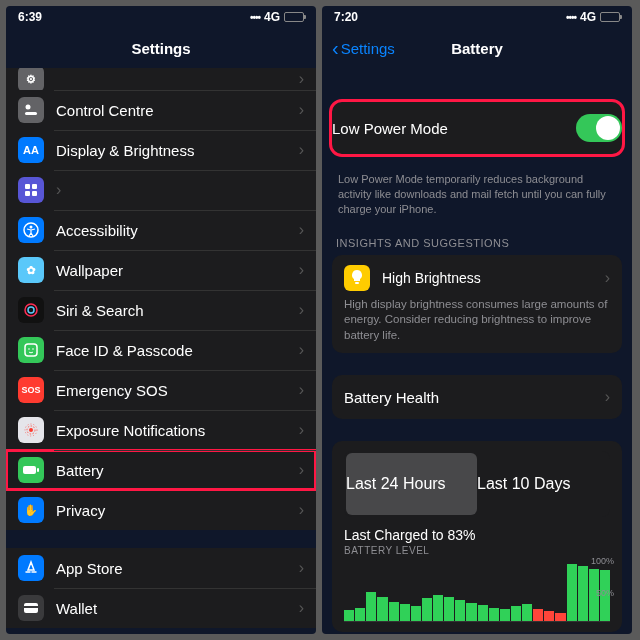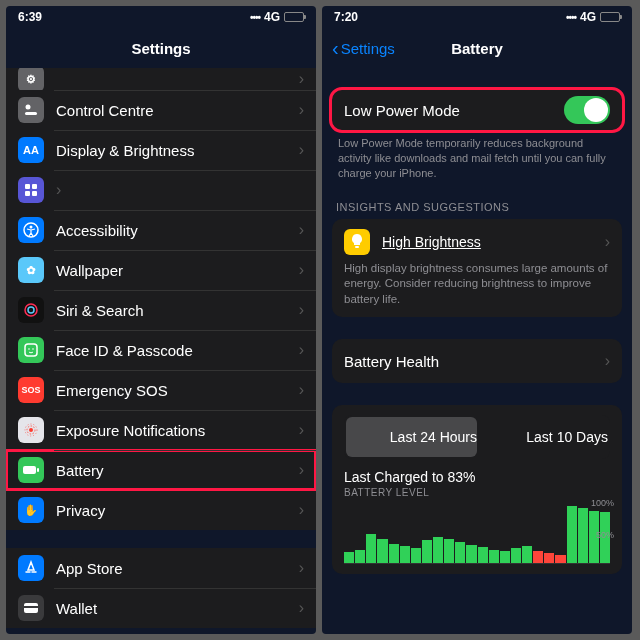--- a/index.html
+++ b/index.html
@@ -54,28 +54,28 @@
   .row .chev { color:#555; font-size:16px; }
   .row.highlight { outline:3px solid #ff1744; outline-offset:-2px; z-index:5; }
   .section-header {
     color:#8e8e93; font-size:11px; padding: 0 14px 6px 14px;
     text-transform:uppercase; letter-spacing:0.5px;
   }
   .group-rounded { margin:0 10px; border-radius:10px; overflow:hidden; }
   .desc { color:#8e8e93; font-size:11px; padding:6px 16px 0 16px; line-height:1.35; }
   .toggle { width:46px; height:28px; background:#34c759; border-radius:14px; position:relative; }
   .toggle::after { content:""; position:absolute; right:2px; top:2px; width:24px; height:24px; background:#fff; border-radius:50%; }
-  .lpm-row { height:40px; margin:0 10px; border-radius:10px; outline:3px solid #ff1744; outline-offset:0px; padding:0 12px;}
+  .lpm-row { height:52px; margin:12px 10px; border-radius:10px; outline:3px solid #ff1744; outline-offset:0px; padding:0 0;}
   .lpm-row .label{font-size:15px;}
   .insight-row { height:auto; padding:10px 12px; align-items:flex-start; flex-direction:column; gap:6px;}
   .insight-top{display:flex;align-items:center;gap:12px;width:100%;}
   .insight-icon{width:26px;height:26px;border-radius:6px;background:#ffcc00;display:flex;align-items:center;justify-content:center;}
   .insight-text{color:#8e8e93;font-size:11.5px;line-height:1.35;padding-left:0px;}
   .seg { display:flex; background:#1c1c1e; border-radius:8px; padding:2px; margin:0 0 10px 0;}
-  .seg .opt{flex:1;text-align:right;padding:12px 0;font-size:14px;border-radius:6px;color:#fff;}
+  .seg .opt{flex:1;text-align:left;padding:22px 0;font-size:16px;border-radius:6px;color:#fff;}
   .seg .opt.active{background:#48484a;}
   .chart-card{background:#1c1c1e;border-radius:10px;padding:10px 12px;margin:0 10px;}
   .chart-title{font-size:14px;margin-bottom:2px;}
   .chart-sub{font-size:11px;color:#8e8e93;margin-bottom:10px;}
   .chart-label{font-size:10px;color:#8e8e93;letter-spacing:0.5px;margin-bottom:4px;}
   .chart{height:62px;display:flex;align-items:flex-end;gap:1px;position:relative;border-bottom:0.5px solid #333;}
   .chart .bar{flex:1;background:#30d158;}
   .chart .bar.red{background:#ff453a;}
   .chart .ylab{position:absolute;right:-4px;font-size:9px;color:#8e8e93;}
   .chart .y100{top:-4px;} .chart .y50{top:28px;}
@@ -268,21 +268,21 @@
     <div class="section-header">INSIGHTS AND SUGGESTIONS</div>
     <div class="group-rounded">
       <div class="row insight-row">
         <div class="insight-top">
           <div class="insight-icon">
               <svg width="14" height="18" viewBox="0 0 14 18">
                 <path d="M7 1a5 5 0 0 0-3 9v2h6v-2a5 5 0 0 0-3-9z" fill="#fff"></path>
                 <rect x="5" y="13" width="4" height="2" rx="1" fill="#fff"></rect>
               </svg>
             </div>
-          <span class="label" style="font-size:14px;text-decoration:underline;">High Brightness</span>
+          <span class="label" style="font-size:14px;">High Brightness</span>
           <span class="chev">›</span>
         </div>
         <div class="insight-text">High display brightness consumes large amounts of energy. Consider reducing brightness to improve battery life.</div>
       </div>
     </div>
 
     <div style="height:22px"></div>
     <div class="group-rounded">
       <div class="row" style="height:44px;">
         <span class="label">Battery Health</span>

